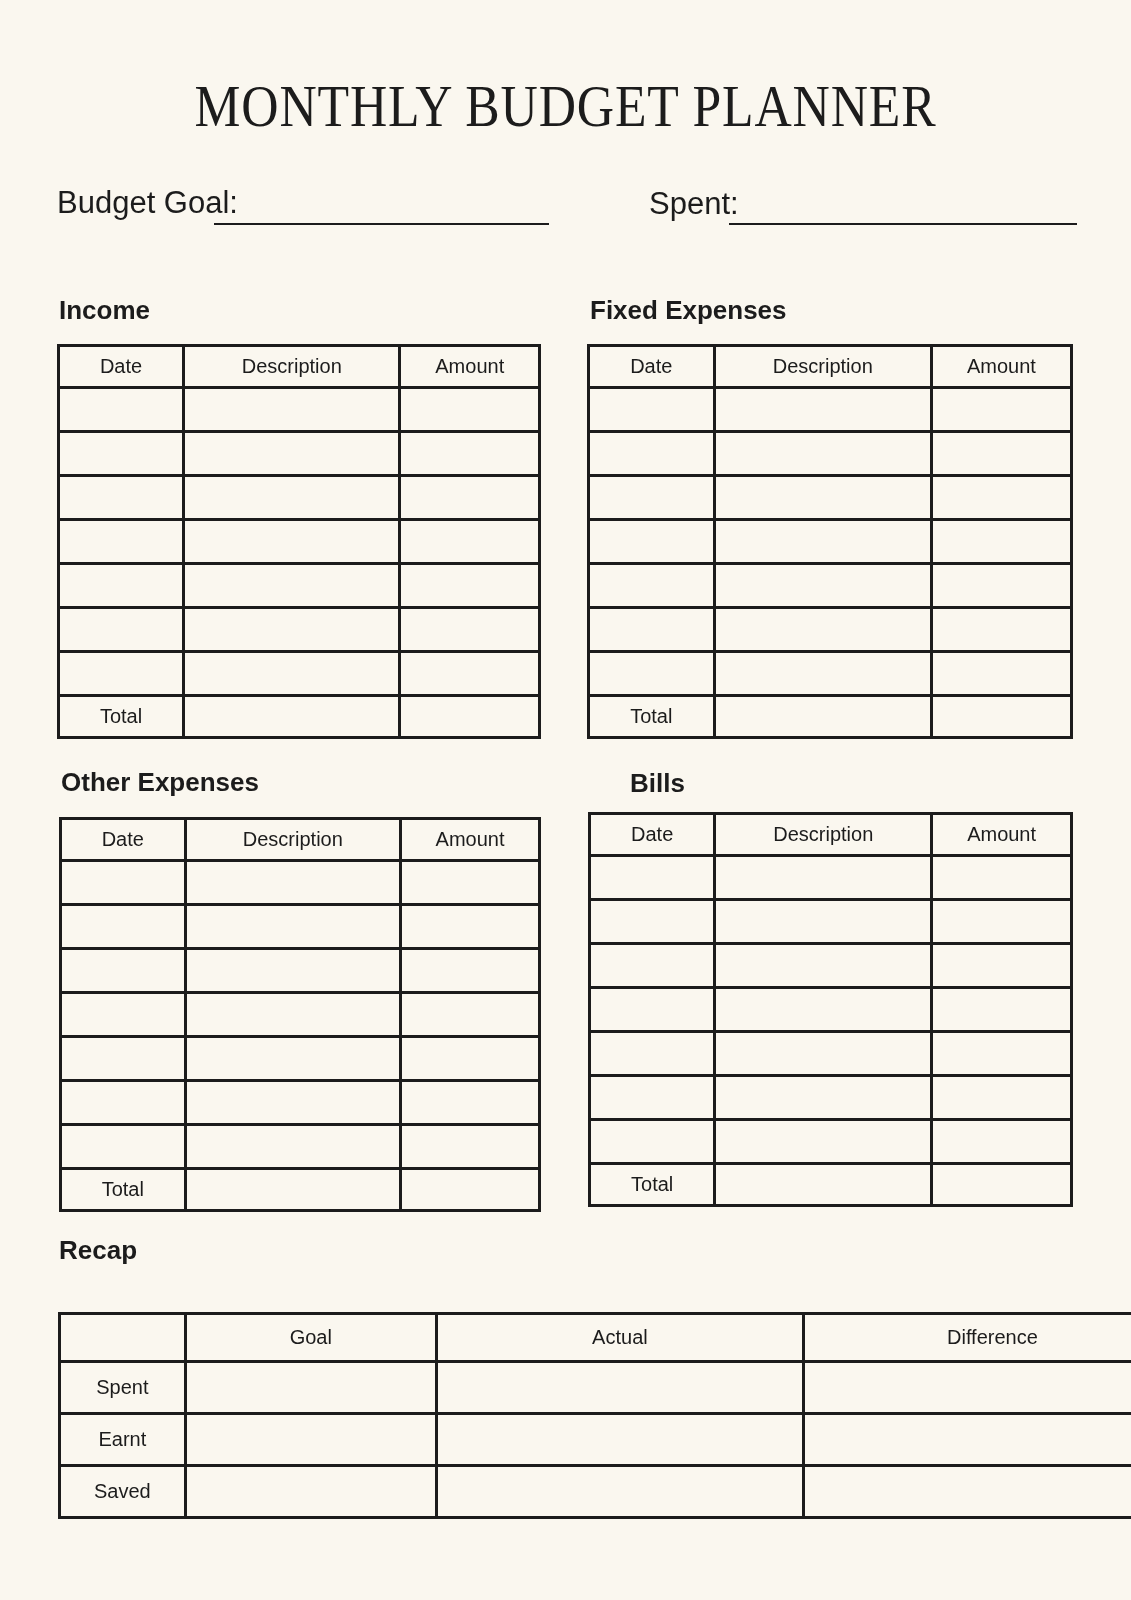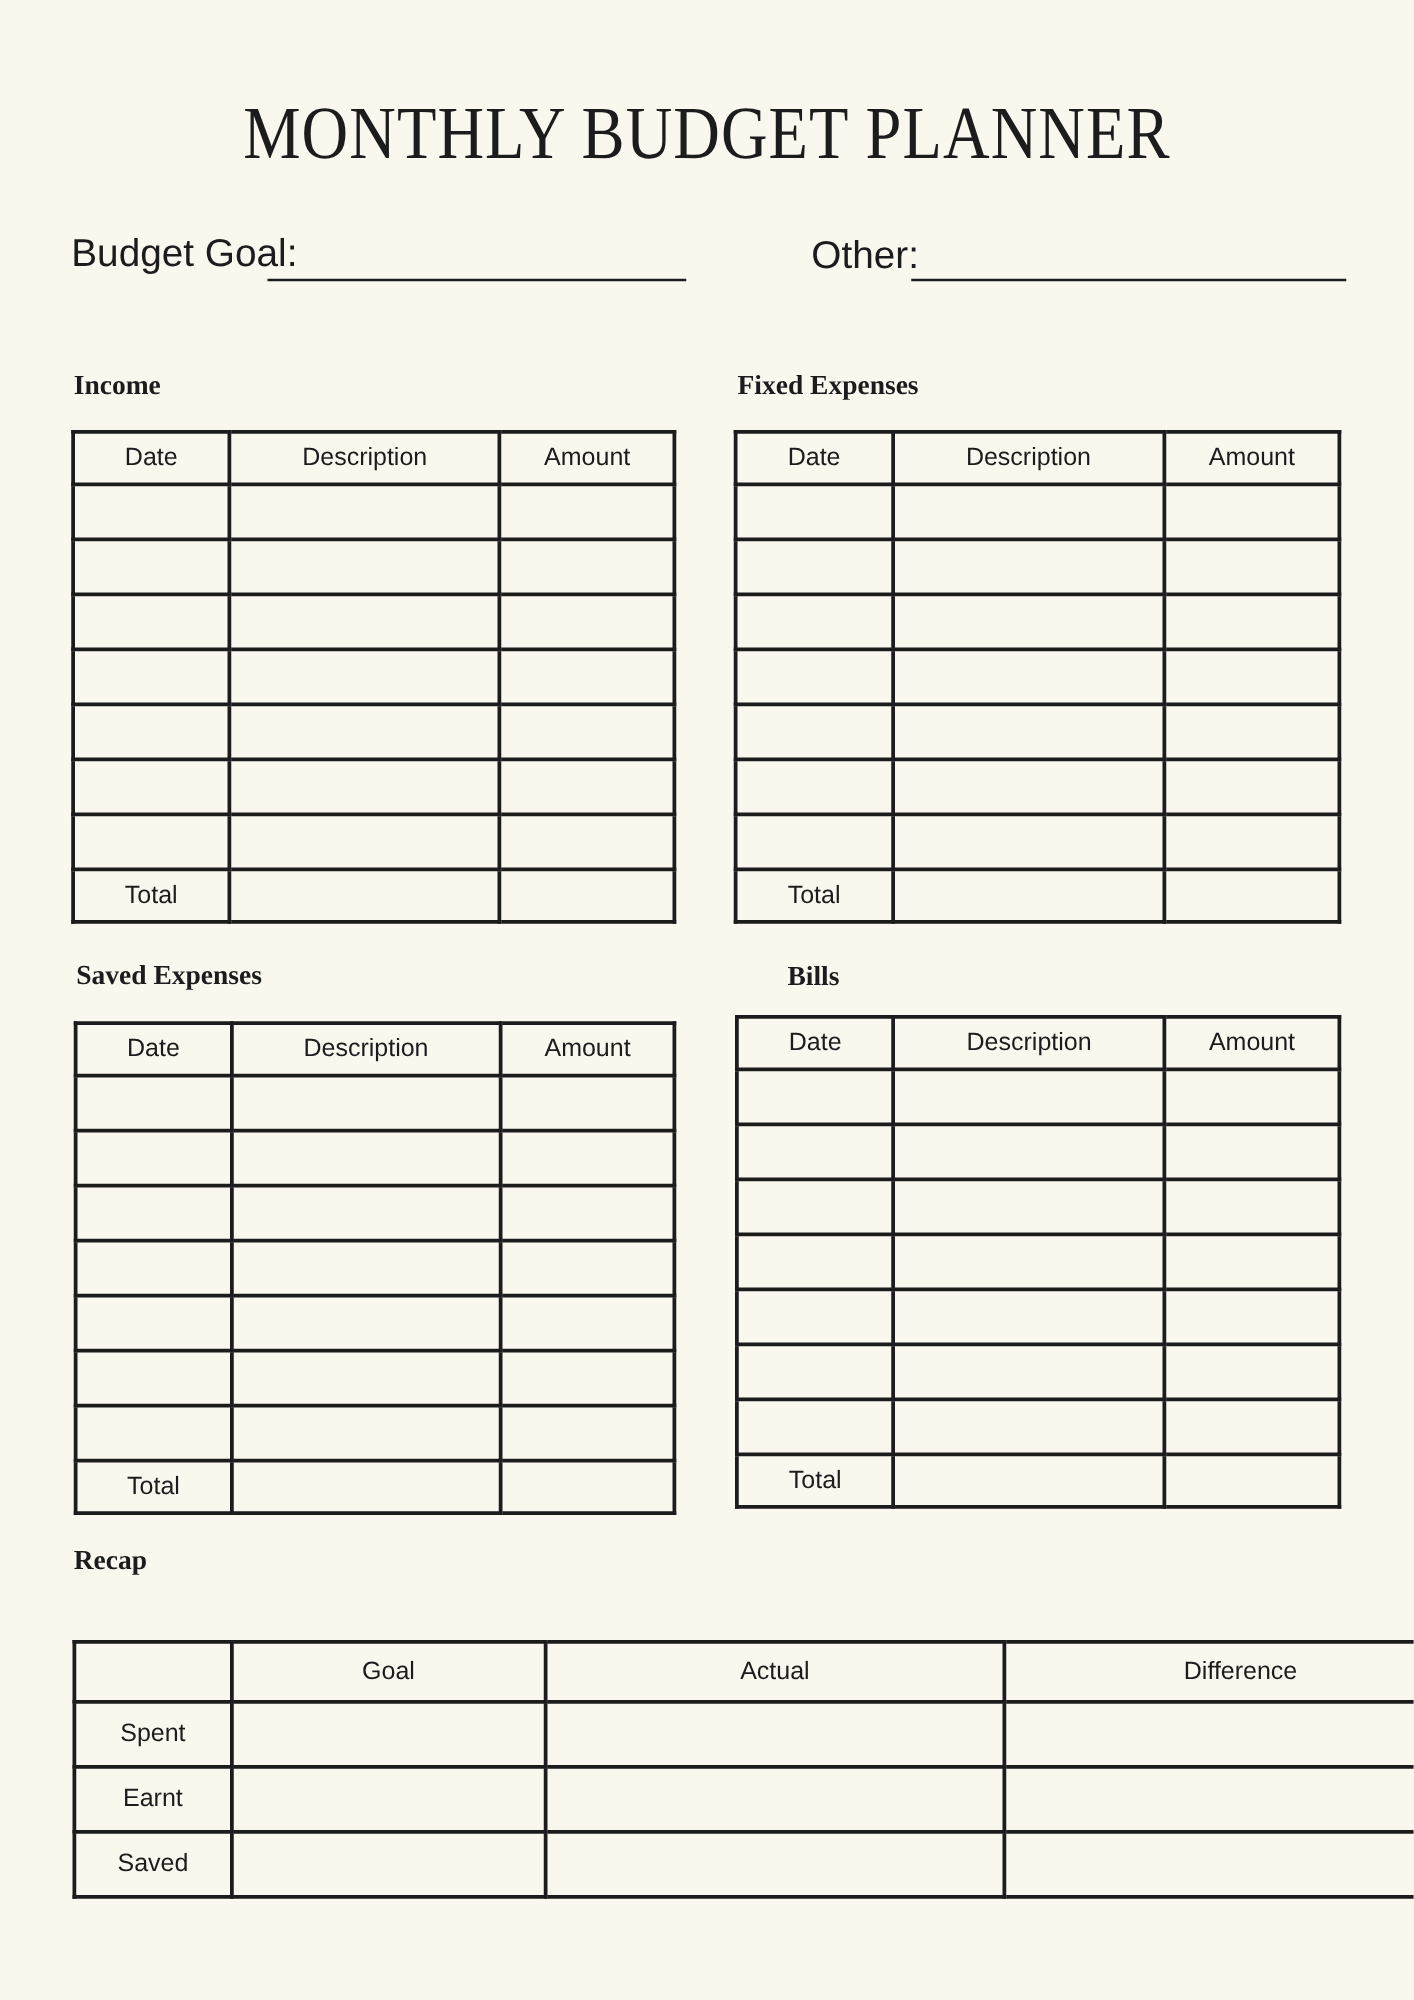--- a/index.html
+++ b/index.html
@@ -44,25 +44,24 @@
   .blank-line{
     position:absolute;
     height:2px;
     background:var(--ink);
   }
   #budget-goal-line{left:214px;top:223px;width:335px;}
   #month-line{left:729px;top:223px;width:348px;}
 
   .section-heading{
     position:absolute;
-    font-size:22px;
+    font-size:26px;
     font-weight:bold;
     line-height:1.1;
     white-space:nowrap;
-    font-family:Liberation Serif, serif;
   }
   #income-heading{left:59px;top:296px;}
   #fixed-expenses-heading{left:590px;top:296px;}
   #other-expenses-heading{left:61px;top:768px;}
   #bills-heading{left:598px;top:769px;margin-left:32px;}
   #recap-heading{left:59px;top:1236px;}
 
   table{
     position:absolute;
     border-collapse:collapse;
@@ -102,21 +101,21 @@
 </head>
 <body>
 
 <div class="page">
 
   <h1 class="title">MONTHLY BUDGET PLANNER</h1>
 
   <div class="field-label" id="budget-goal-label">Budget Goal:</div>
   <div class="blank-line" id="budget-goal-line"></div>
 
-  <div class="field-label" id="month-label">Other:</div>
+  <div class="field-label" id="month-label">Spent:</div>
   <div class="blank-line" id="month-line"></div>
 
   <div class="section-heading" id="income-heading">Income</div>
   <table class="budget-table" id="income-table">
     <colgroup>
         <col class="c-date">
         <col class="c-desc">
         <col class="c-amount">
       </colgroup>
     <thead>
@@ -221,21 +220,21 @@
           <td></td>
         </tr>
         <tr class="total-row">
         <td>Total</td>
         <td></td>
         <td></td>
       </tr>
     </tbody>
   </table>
 
-  <div class="section-heading" id="other-expenses-heading">Saved Expenses</div>
+  <div class="section-heading" id="other-expenses-heading">Other Expenses</div>
   <table class="budget-table" id="other-expenses-table">
     <colgroup>
         <col class="c-date">
         <col class="c-desc">
         <col class="c-amount">
       </colgroup>
     <thead>
       <tr>
         <th>Date</th>
         <th>Description</th>

